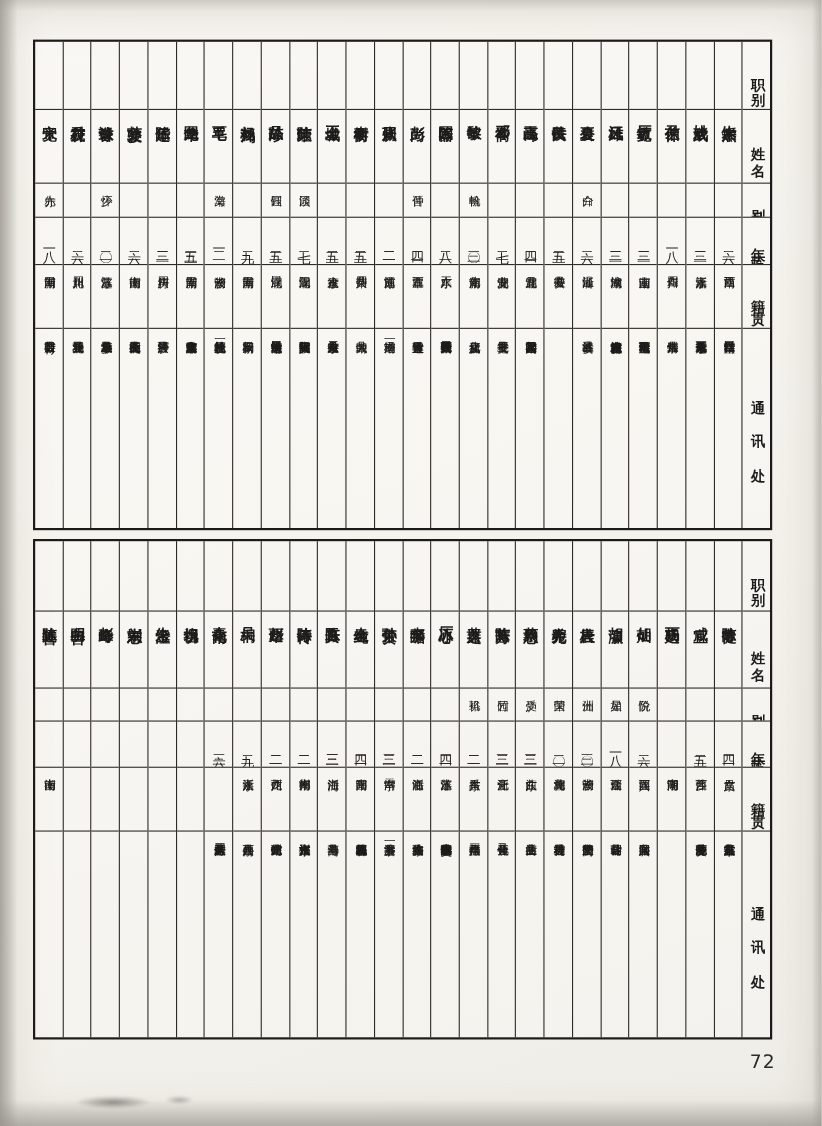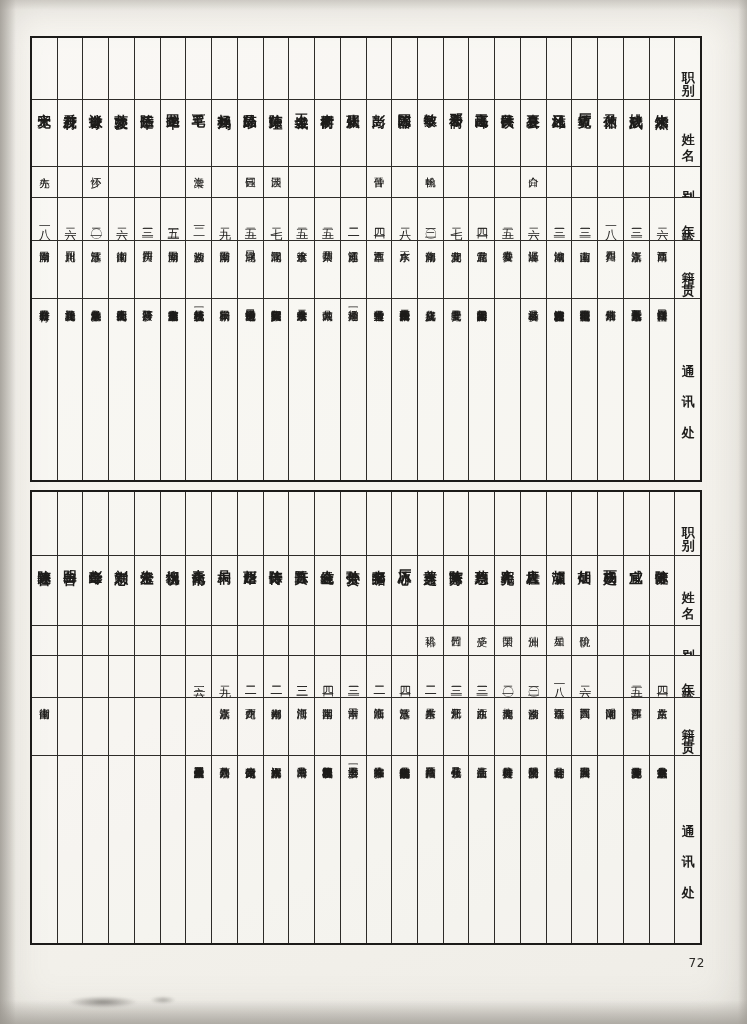--- a/index.html
+++ b/index.html
@@ -81,21 +81,21 @@
   .header-col .vt{font-size:13px;font-weight:600;}
   .header-col .r-duty .vt{letter-spacing:1.0em;padding-top:10px;}
   .header-col .r-name .vt{letter-spacing:1.2em;padding-top:12px;}
   .header-col .r-alias .vt{letter-spacing:.2em;padding-top:2px;}
   .header-col .r-age .vt{letter-spacing:.45em;padding-top:4px;}
   .header-col .r-native .vt{letter-spacing:.9em;padding-top:8px;}
   .header-col .r-address .vt{letter-spacing:2.4em;padding-top:20px;}
 
   .page-number{
     position:absolute;right:42px;top:956px;
-    font-size:12px;letter-spacing:.05em;color:#2b2a27;margin-left:32px;
+    font-size:17px;letter-spacing:.05em;color:#2b2a27;margin-left:32px;
   }
 </style>
 </head>
 <body>
 
 <div class="page">
   <div class="edge-top"></div>
   <div class="edge-left"></div>
   <div class="edge-right"></div>
   <div class="edge-bottom"></div>

